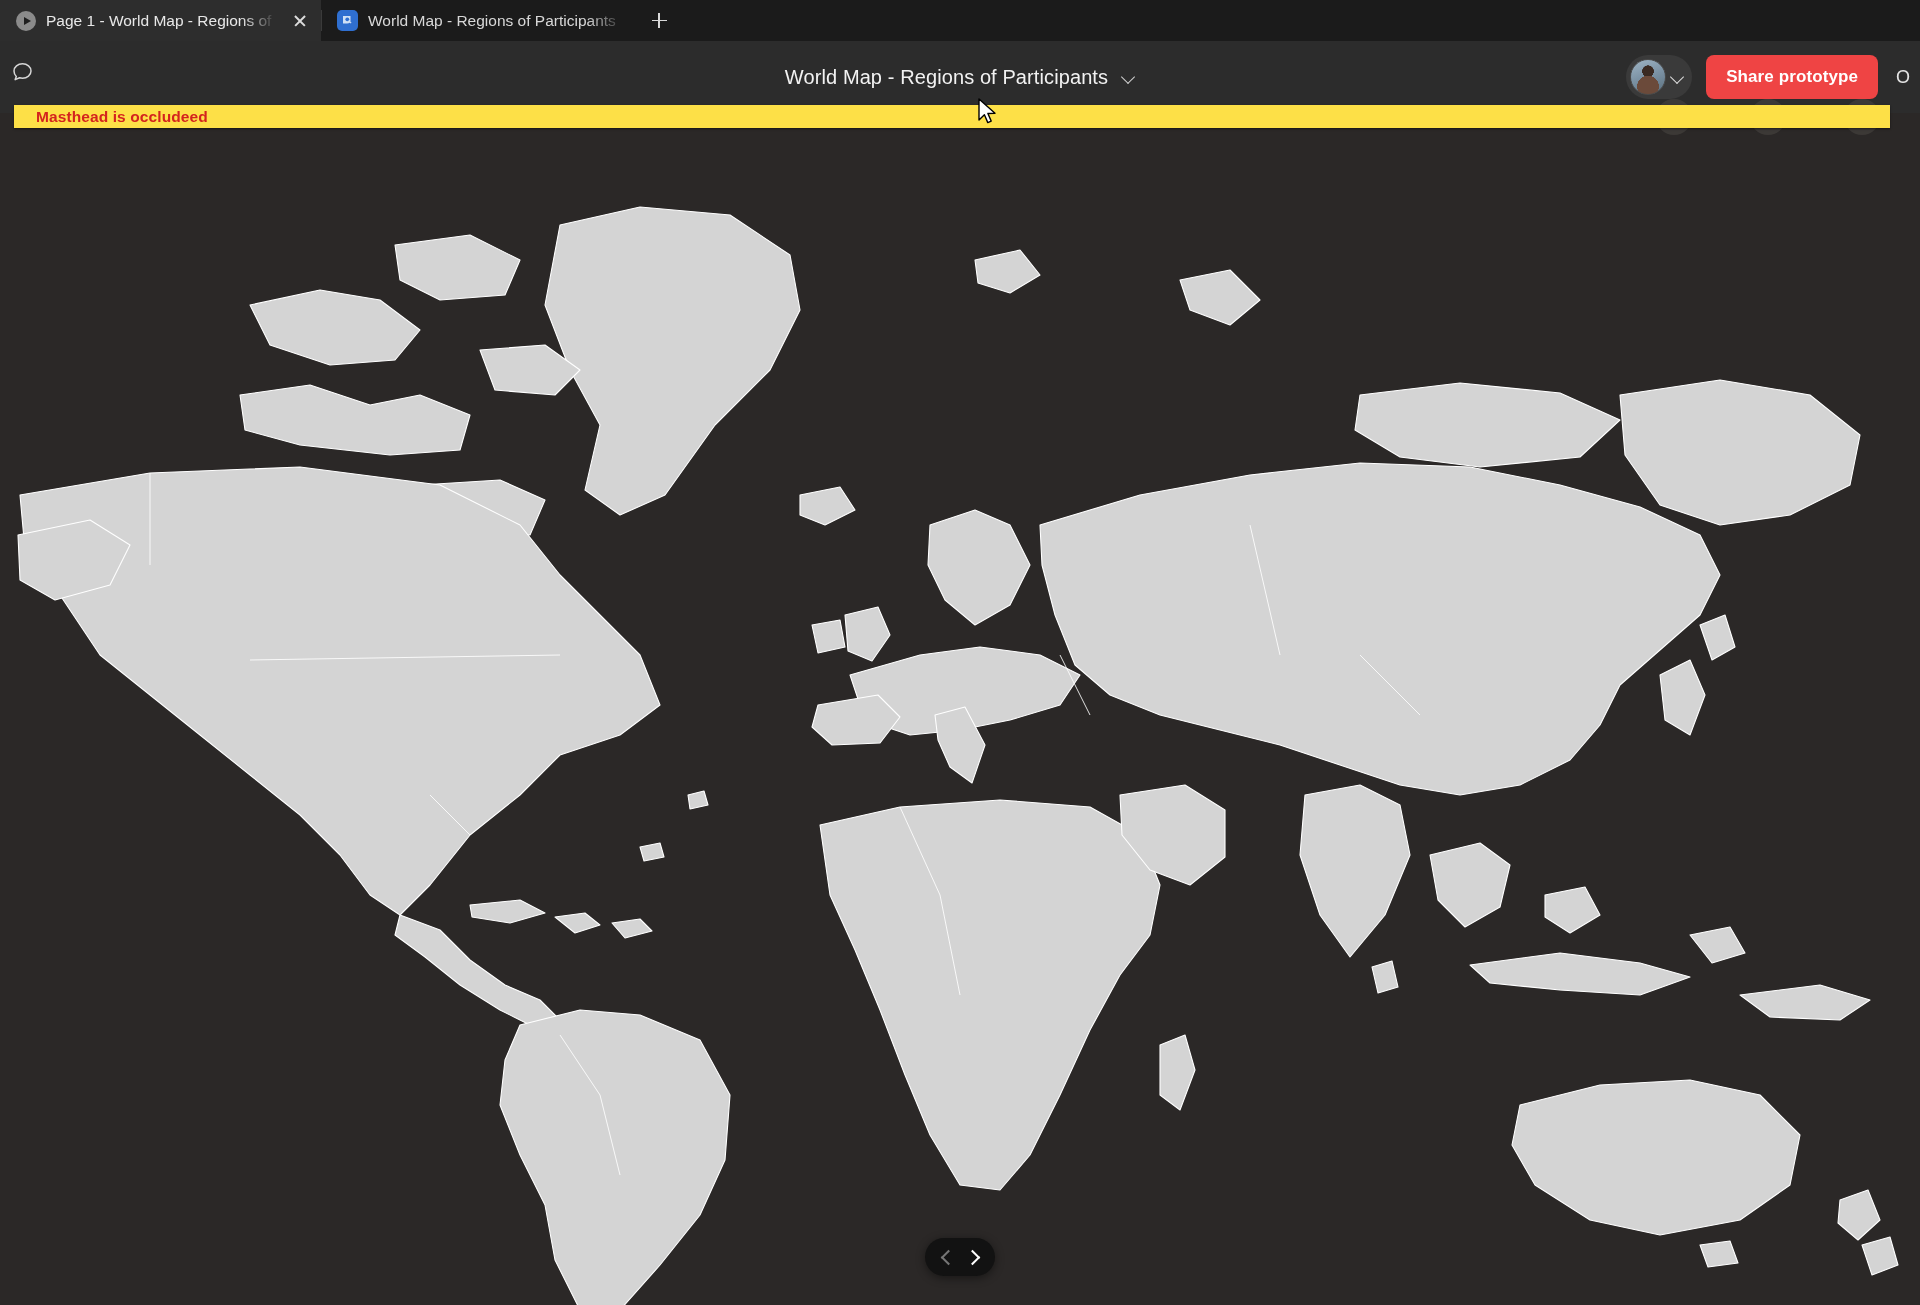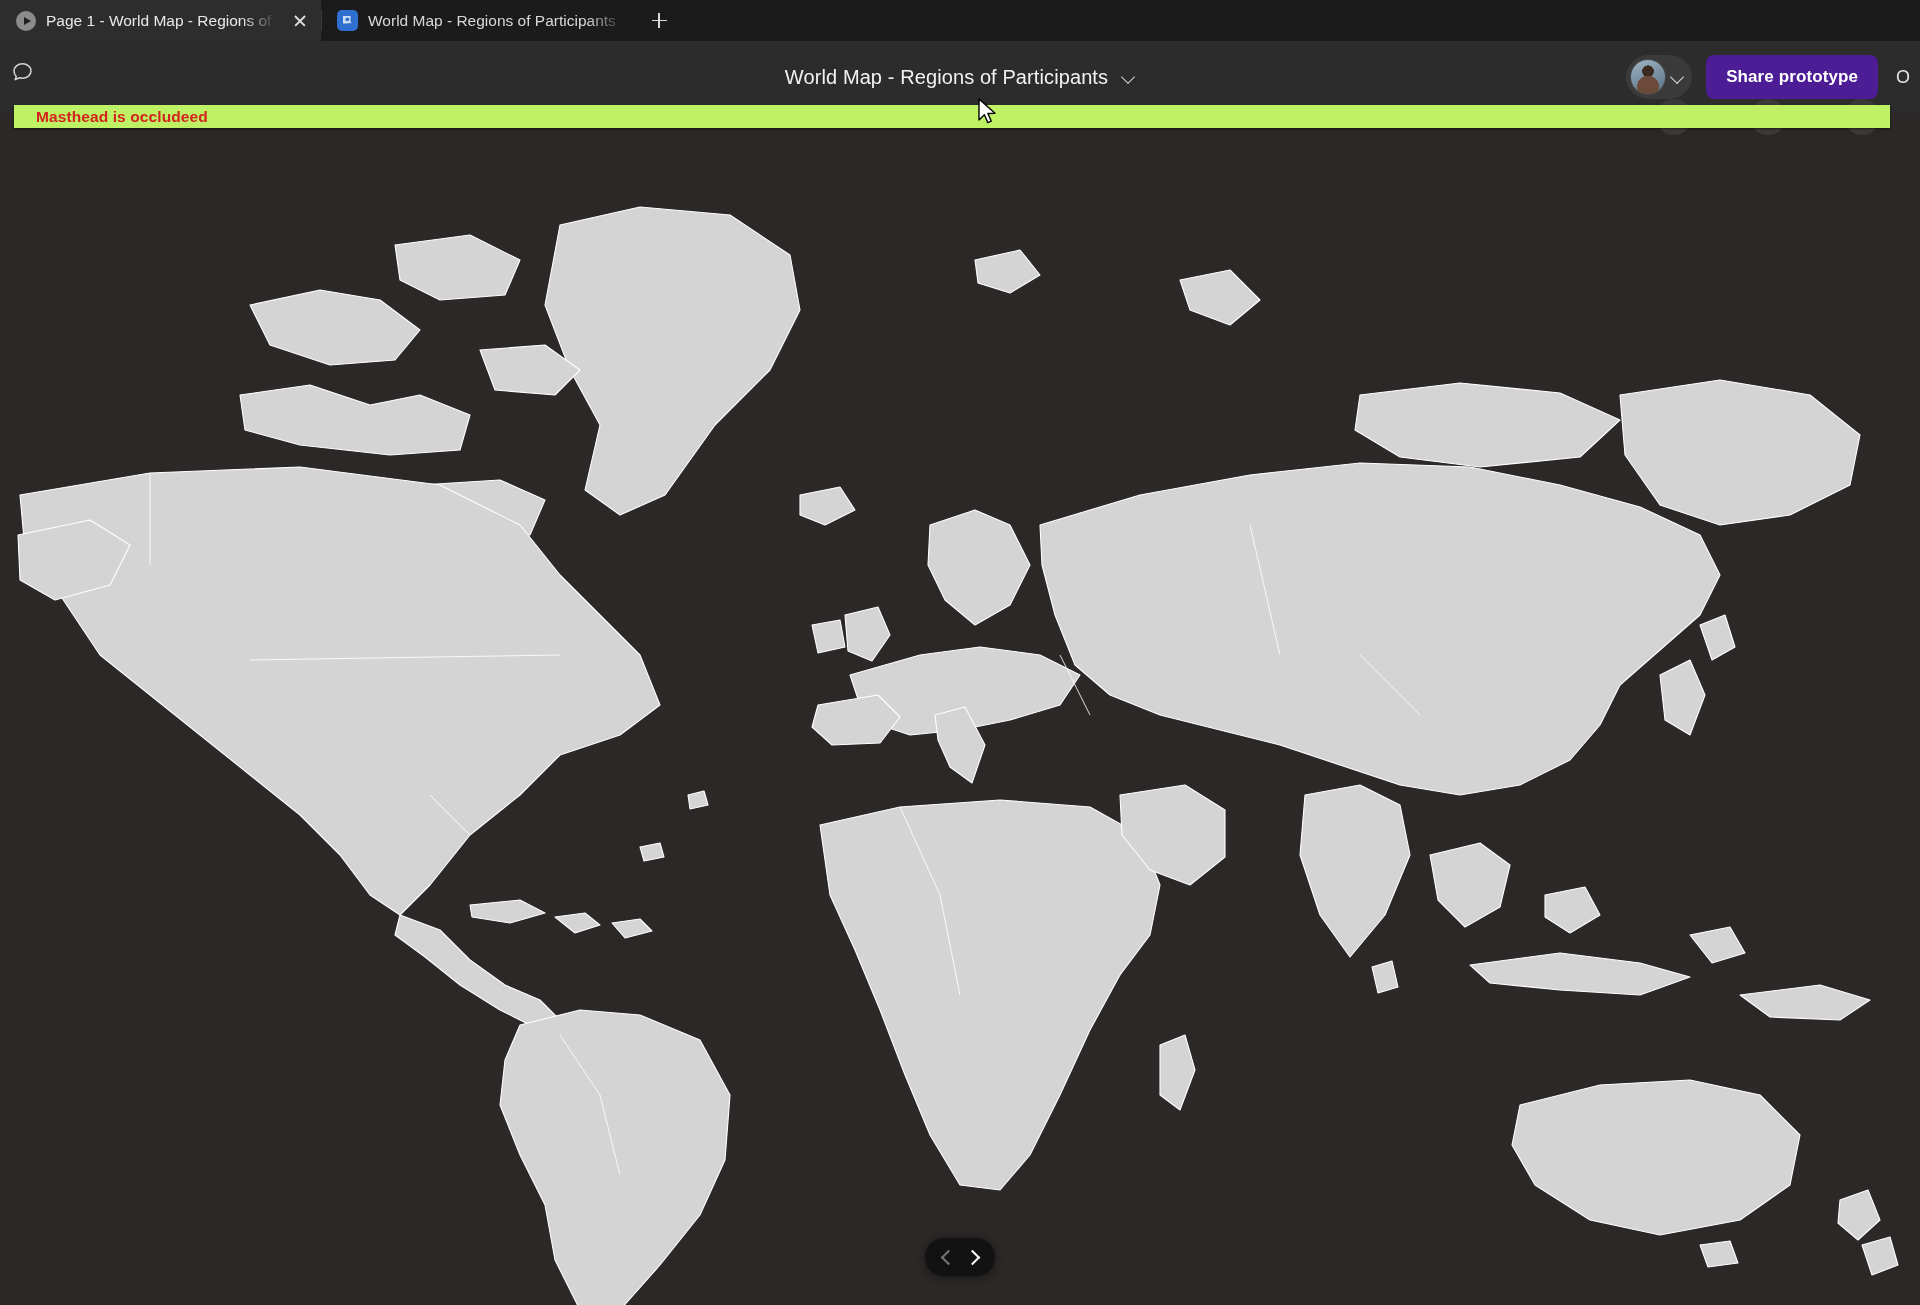--- a/index.html
+++ b/index.html
@@ -92,40 +92,40 @@
       linear-gradient(160deg,#9fb4c4 0%, #7d94a6 45%, #5a6f7e 100%);
     border:1px solid #4a4a4a;
   }
   .avatar-chev { width:14px; height:14px; position:relative; }
   .avatar-chev::before {
     content:""; position:absolute; left:2px; top:2px; width:9px; height:9px;
     border-right:1.9px solid #dcdcdc; border-bottom:1.9px solid #dcdcdc;
     transform: rotate(45deg);
   }
   .share-btn {
-    height:44px; background:#4c1d95; color:#fff; border:none; border-radius:8px;
+    height:44px; background:#ef4444; color:#fff; border:none; border-radius:8px;
     font-size:17px; font-family:inherit; padding:0 20px; cursor:pointer;
     font-weight:700; letter-spacing:.1px;
   }
   .opt-cut {
     font-size:18px; color:#e4e4e4; margin-left:18px; width:24px; overflow:hidden;
     white-space:nowrap;
   }
 
   
   .canvas {
     position:absolute; top:113px; left:0; width:1920px; height:1192px;
     background:#2b2827; overflow:hidden;
   }
   .worldmap { position:absolute; left:0; top:-18px; width:1920px; height:1215px; display:block; }
 
   
   .occl-banner {
     position:absolute; left:14px; top:105px; width:1876px; height:23px;
-    background:#bef264; box-shadow:0 1px 2px rgba(0,0,0,.5);
+    background:#fde047; box-shadow:0 1px 2px rgba(0,0,0,.5);
     display:flex; align-items:center; padding-left:22px; z-index:30;
   }
   .occl-text { color:#d4231e; font-size:15.5px; font-weight:700; letter-spacing:.1px; }
   .ghost-icons { position:absolute; top:99px; right:40px; display:flex; gap:58px; z-index:20; }
   .ghost-icons span {
     width:36px; height:36px; border-radius:50%; background:#4a4744; opacity:.55;
   }
 
   
   .nav-pill {

